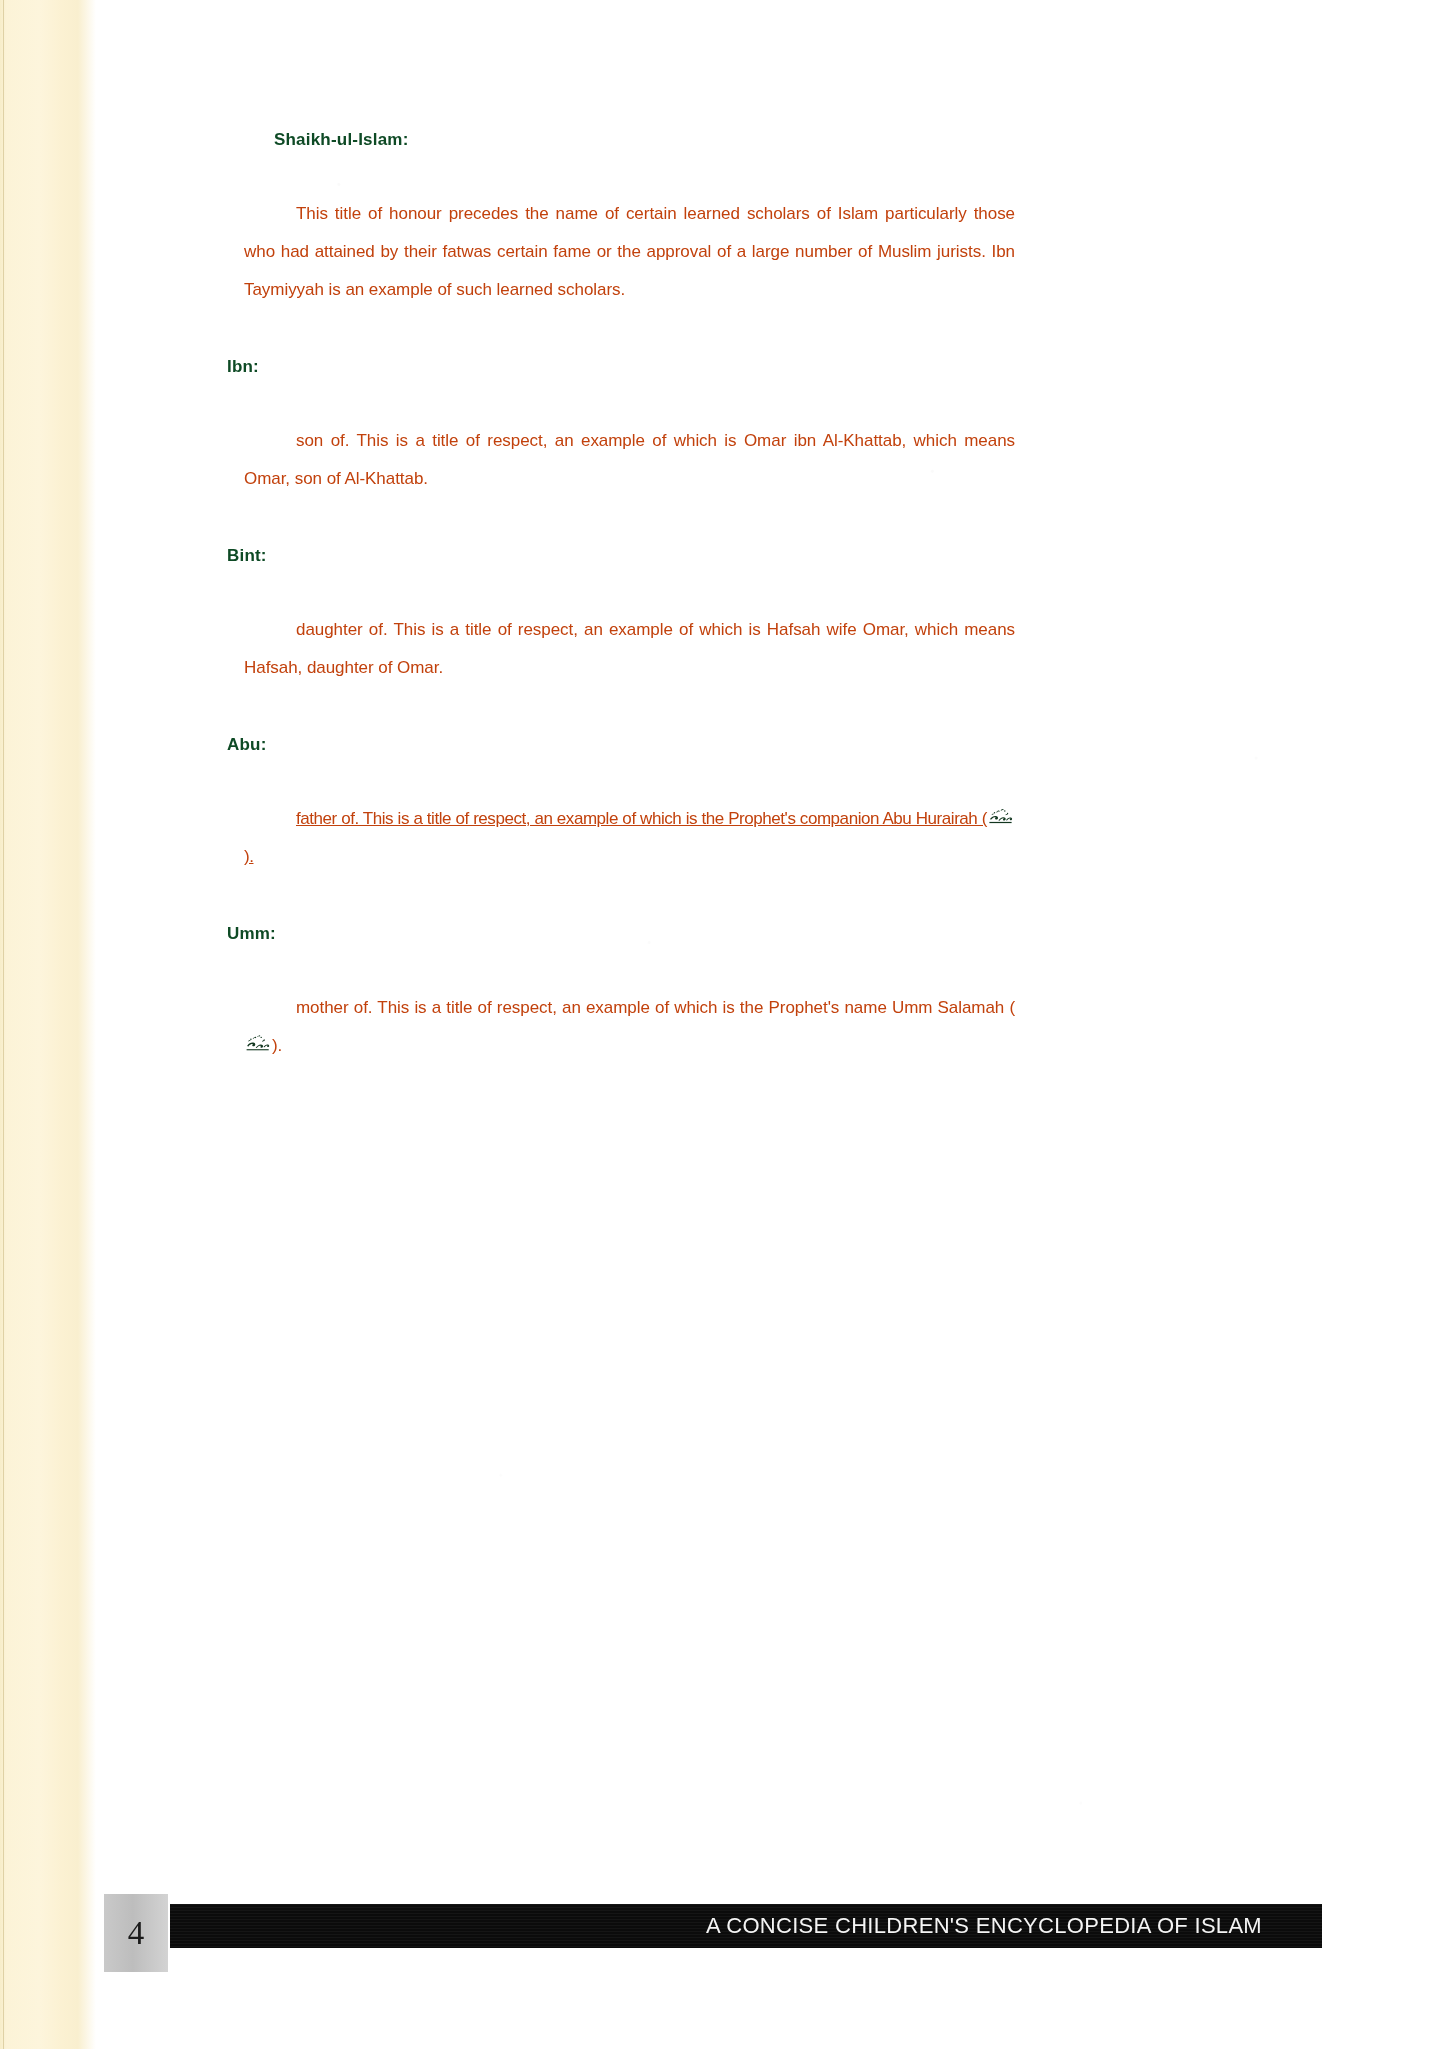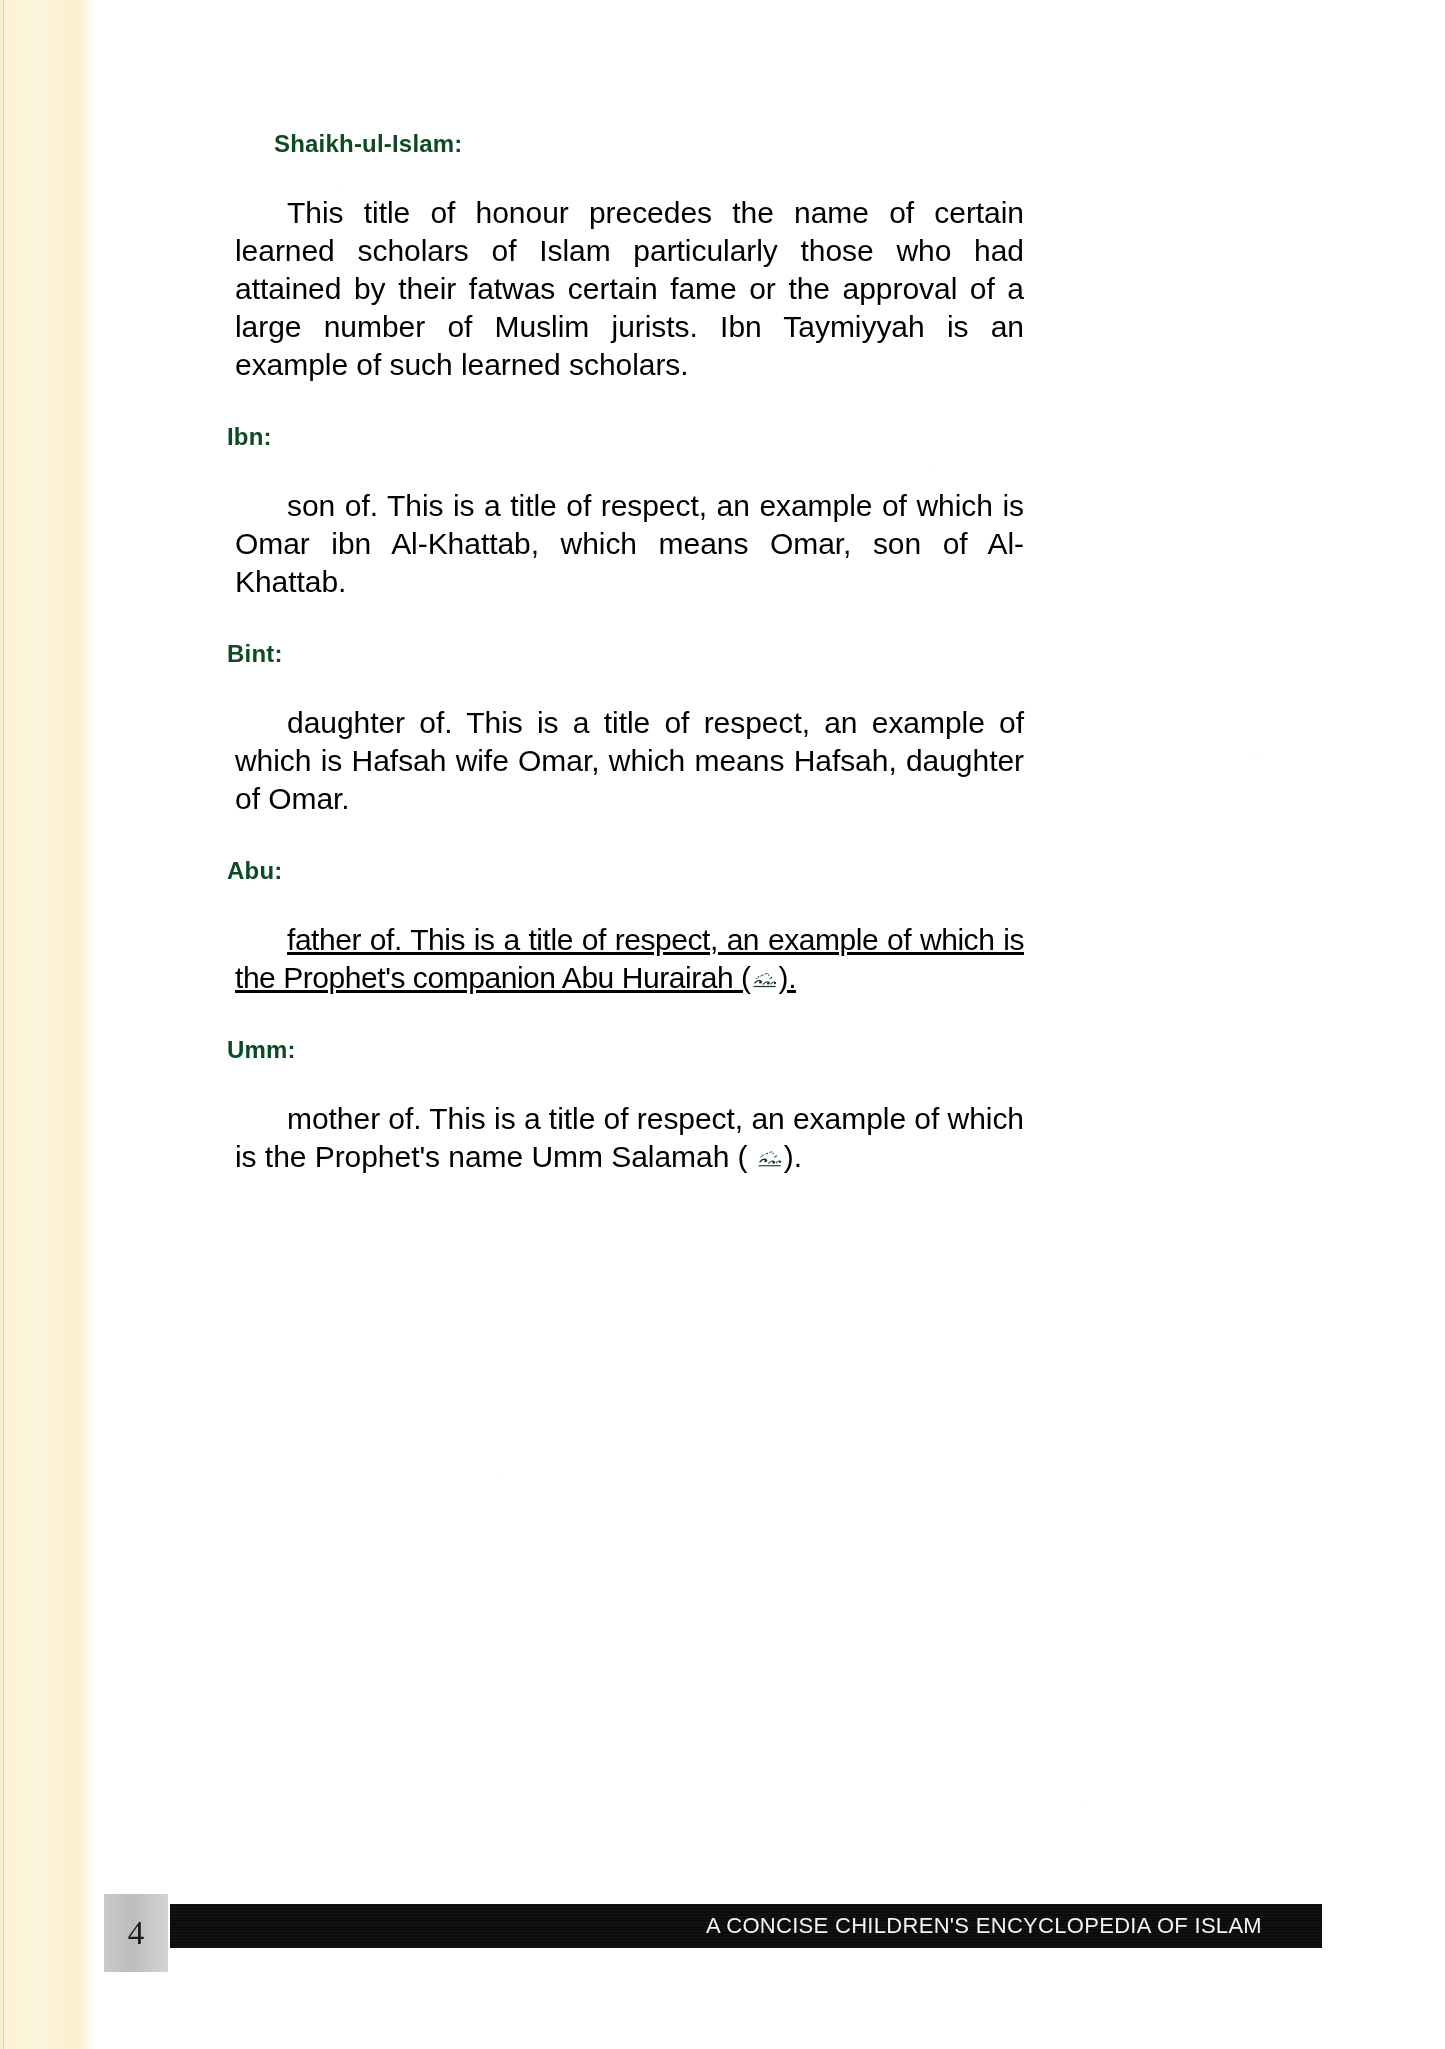--- a/index.html
+++ b/index.html
@@ -66,34 +66,34 @@
   #content {
     position: absolute;
     left: 227px;
     top: 130px;
     width: 805px;
   }
 
   .section-heading {
     color: #0e4a25;
     font-weight: bold;
-    font-size: 24px;
+    font-size: 17px;
     letter-spacing: 0.2px;
     margin: 0;
   }
   .heading-indent {
     margin-left: 47px;
   }
 
   .body-par {
-    color: #000000;
-    font-size: 30px;
+    color: #c2410c;
+    font-size: 17px;
     line-height: 38px;
     text-align: justify;
-    margin: 8px;
+    margin: 17px;
     text-indent: 52px;
     letter-spacing: -0.05px;
   }
   .body-par.tight {
     letter-spacing: -0.45px;
     text-decoration: underline;
   }
 
   .gap-after-heading { height: 28px; }
   .gap-after-par     { height: 31px; }

